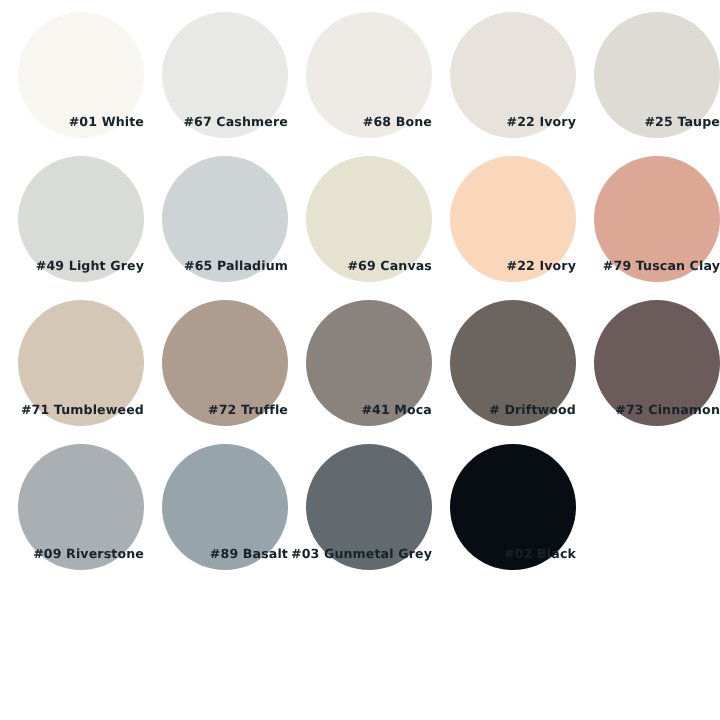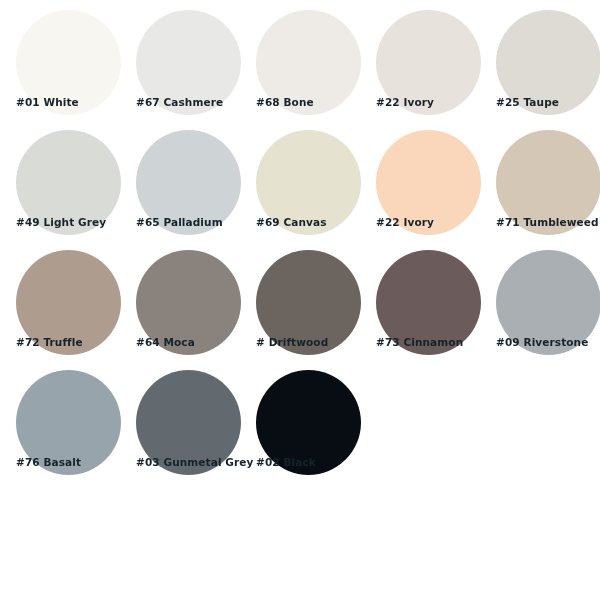--- a/index.html
+++ b/index.html
@@ -25,21 +25,21 @@
     grid-auto-rows: 120px;
     padding: 0;
     margin: 0;
   }
 
   .swatch-cell {
     width: 120px;
     height: 120px;
     display: flex;
     flex-direction: column;
-    align-items: flex-start;
+    align-items: flex-end;
     justify-content: flex-start;
     padding-top: 10px;
     padding-left: 16px;
   }
 
   .swatch-circle {
     width: 105px;
     height: 105px;
     border-radius: 50%;
     flex: 0 0 auto;
@@ -93,46 +93,50 @@
     </div>
     <div class="swatch-cell">
       <div class="swatch-circle" style="width: 105px; height: 105px; background: rgb(229, 226, 208);"></div>
       <div class="swatch-label">#69 Canvas</div>
     </div>
     <div class="swatch-cell">
       <div class="swatch-circle" style="width: 105px; height: 105px; background: rgb(250, 215, 186);"></div>
       <div class="swatch-label">#22 Ivory</div>
     </div>
     <div class="swatch-cell">
+      <div class="swatch-circle" style="width: 105px; height: 105px; background: rgb(220, 167, 149);"></div>
+      <div class="swatch-label">#79 Tuscan Clay</div>
+    </div>
+    <div class="swatch-cell">
       <div class="swatch-circle" style="width: 105px; height: 105px; background: rgb(213, 199, 181);"></div>
       <div class="swatch-label">#71 Tumbleweed</div>
     </div>
     <div class="swatch-cell">
       <div class="swatch-circle" style="width: 105px; height: 105px; background: rgb(174, 156, 142);"></div>
       <div class="swatch-label">#72 Truffle</div>
     </div>
     <div class="swatch-cell">
       <div class="swatch-circle" style="width: 105px; height: 105px; background: rgb(138, 130, 125);"></div>
-      <div class="swatch-label">#64 Moca</div>
+      <div class="swatch-label">#41 Moca</div>
     </div>
     <div class="swatch-cell">
       <div class="swatch-circle" style="width: 105px; height: 105px; background: rgb(108, 100, 94);"></div>
       <div class="swatch-label"># Driftwood</div>
     </div>
     <div class="swatch-cell">
       <div class="swatch-circle" style="width: 105px; height: 105px; background: rgb(107, 91, 91);"></div>
       <div class="swatch-label">#73 Cinnamon</div>
     </div>
     <div class="swatch-cell">
       <div class="swatch-circle" style="width: 105px; height: 105px; background: rgb(169, 175, 178);"></div>
       <div class="swatch-label">#09 Riverstone</div>
     </div>
     <div class="swatch-cell">
       <div class="swatch-circle" style="width: 105px; height: 105px; background: rgb(152, 164, 171);"></div>
-      <div class="swatch-label">#76 Basalt</div>
+      <div class="swatch-label">#89 Basalt</div>
     </div>
     <div class="swatch-cell">
       <div class="swatch-circle" style="width: 105px; height: 105px; background: rgb(98, 106, 111);"></div>
       <div class="swatch-label">#03 Gunmetal Grey</div>
     </div>
     <div class="swatch-cell">
       <div class="swatch-circle" style="width: 105px; height: 105px; background: rgb(7, 13, 18);"></div>
       <div class="swatch-label">#02 Black</div>
     </div>
   </div>

